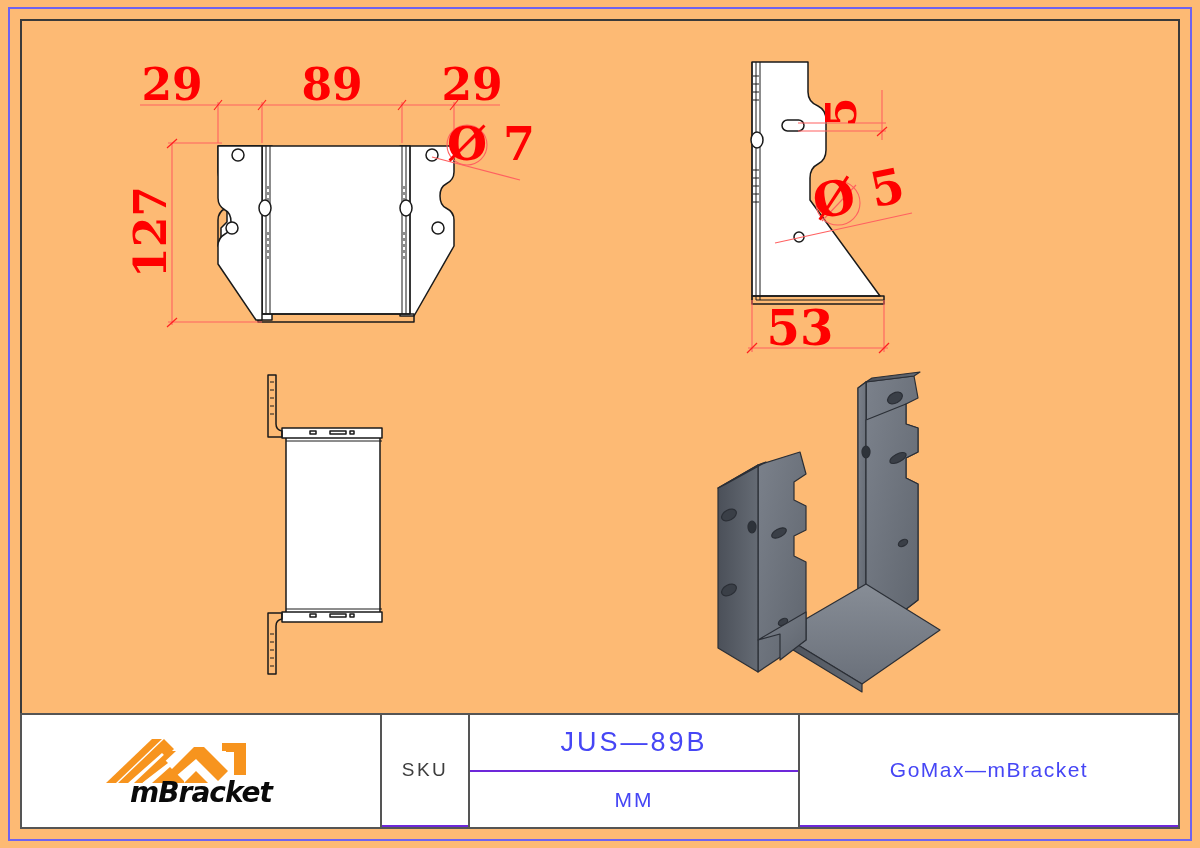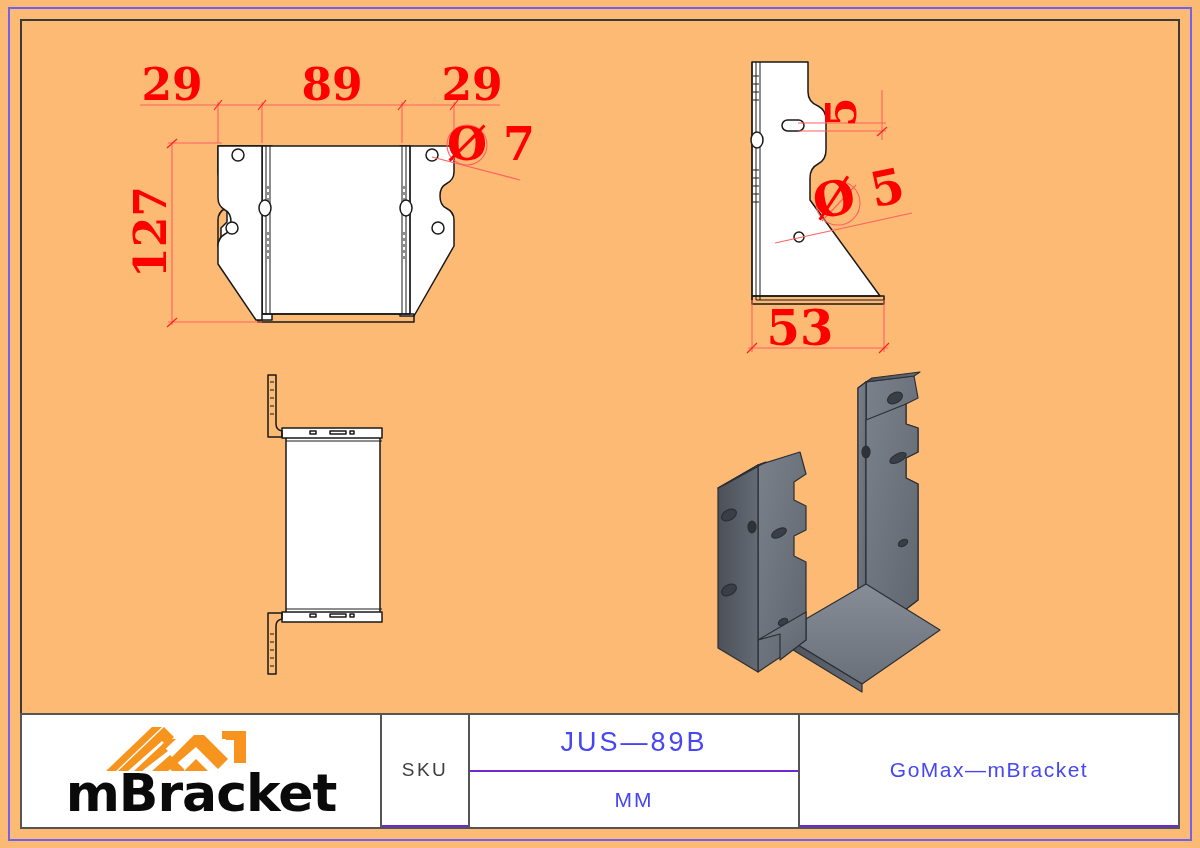--- a/index.html
+++ b/index.html
@@ -32,23 +32,23 @@
        font-family:"Liberation Sans",sans-serif;}
   .val{font-size:27px;color:#4646F5;letter-spacing:3px;
        font-family:"Liberation Sans",sans-serif;}
   .val.small{font-size:21px;letter-spacing:1.5px;}
   .val.unit{font-size:21px;letter-spacing:2px;}
   .val.url{font-size:23px;letter-spacing:0.5px;}
 
   
   .logo-wrap{display:flex;flex-direction:column;align-items:center;
       justify-content:center;transform:translateY(-1px);}
-  .logo-word{font-size:52px;font-weight:bold;color:#0a0a0a;
+  .logo-word{font-size:28px;font-weight:bold;color:#0a0a0a;
       letter-spacing:-1px;line-height:1;margin-top:-6px;
-      font-family:"DejaVu Sans",sans-serif;}
+      font-family:"DejaVu Sans",sans-serif;font-style:italic;}
 
   
   #draw{position:absolute;left:0;top:0;width:1200px;height:848px;}
 
   .dimtxt{fill:#FF0000;font-family:"DejaVu Serif","Liberation Serif",serif;
       font-weight:bold;}
 </style>
 </head>
 <body>
 

